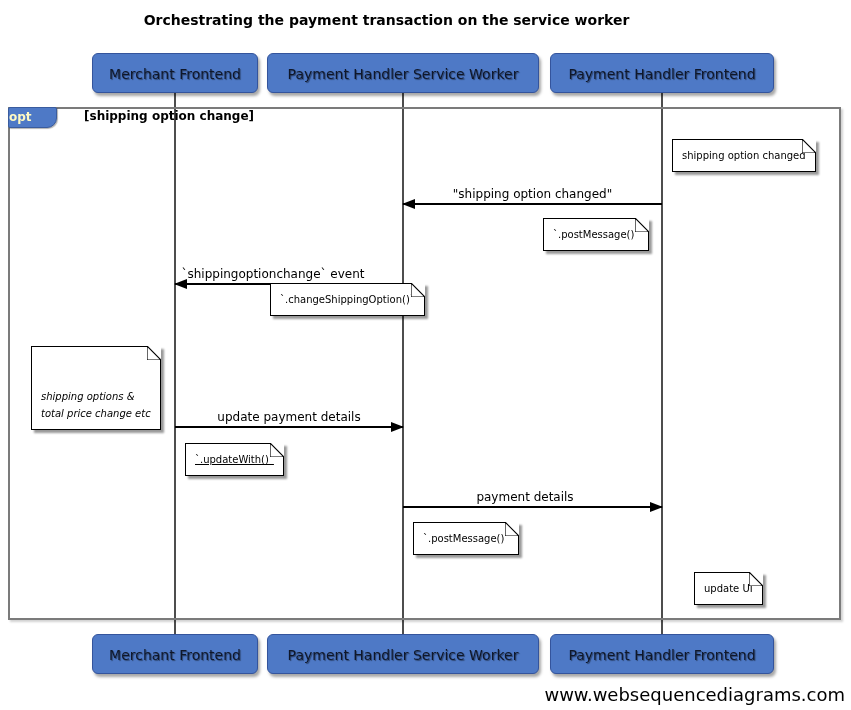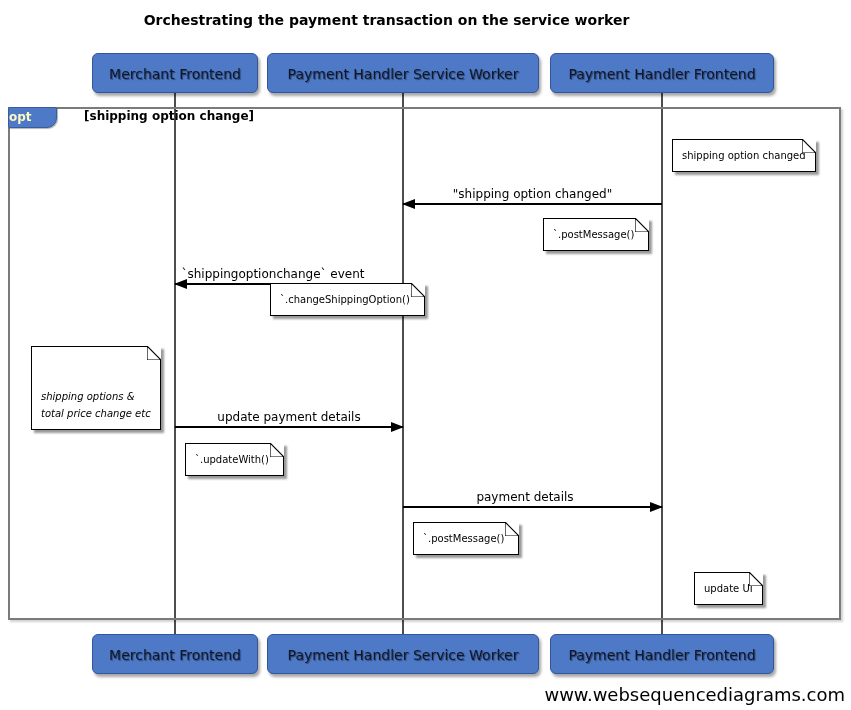--- a/index.html
+++ b/index.html
@@ -141,21 +141,21 @@
 
   <div class="note multiline" style="left:31px;top:346px;">
     <svg class="fold" width="14" height="14" viewBox="0 0 14 14">
         <rect x="0" y="0" width="14" height="14" fill="#ffffff"></rect>
         <path d="M0 0 L14 14 L0 14 Z" fill="#ffffff" stroke="#000000" stroke-width="1.2"></path>
       </svg>
     <span>shipping options &amp;
 total price change etc</span>
   </div>
 
-  <div class="note" style="left:185px;top:443px;">
+  <div class="note" style="left:185px;top:443px;text-decoration:underline;">
     <svg class="fold" width="14" height="14" viewBox="0 0 14 14">
         <rect x="0" y="0" width="14" height="14" fill="#ffffff"></rect>
         <path d="M0 0 L14 14 L0 14 Z" fill="#ffffff" stroke="#000000" stroke-width="1.2"></path>
       </svg>
     <span>`.updateWith()`</span>
   </div>
 
   <div class="note" style="left:413px;top:522px;">
     <svg class="fold" width="14" height="14" viewBox="0 0 14 14">
         <rect x="0" y="0" width="14" height="14" fill="#ffffff"></rect>

